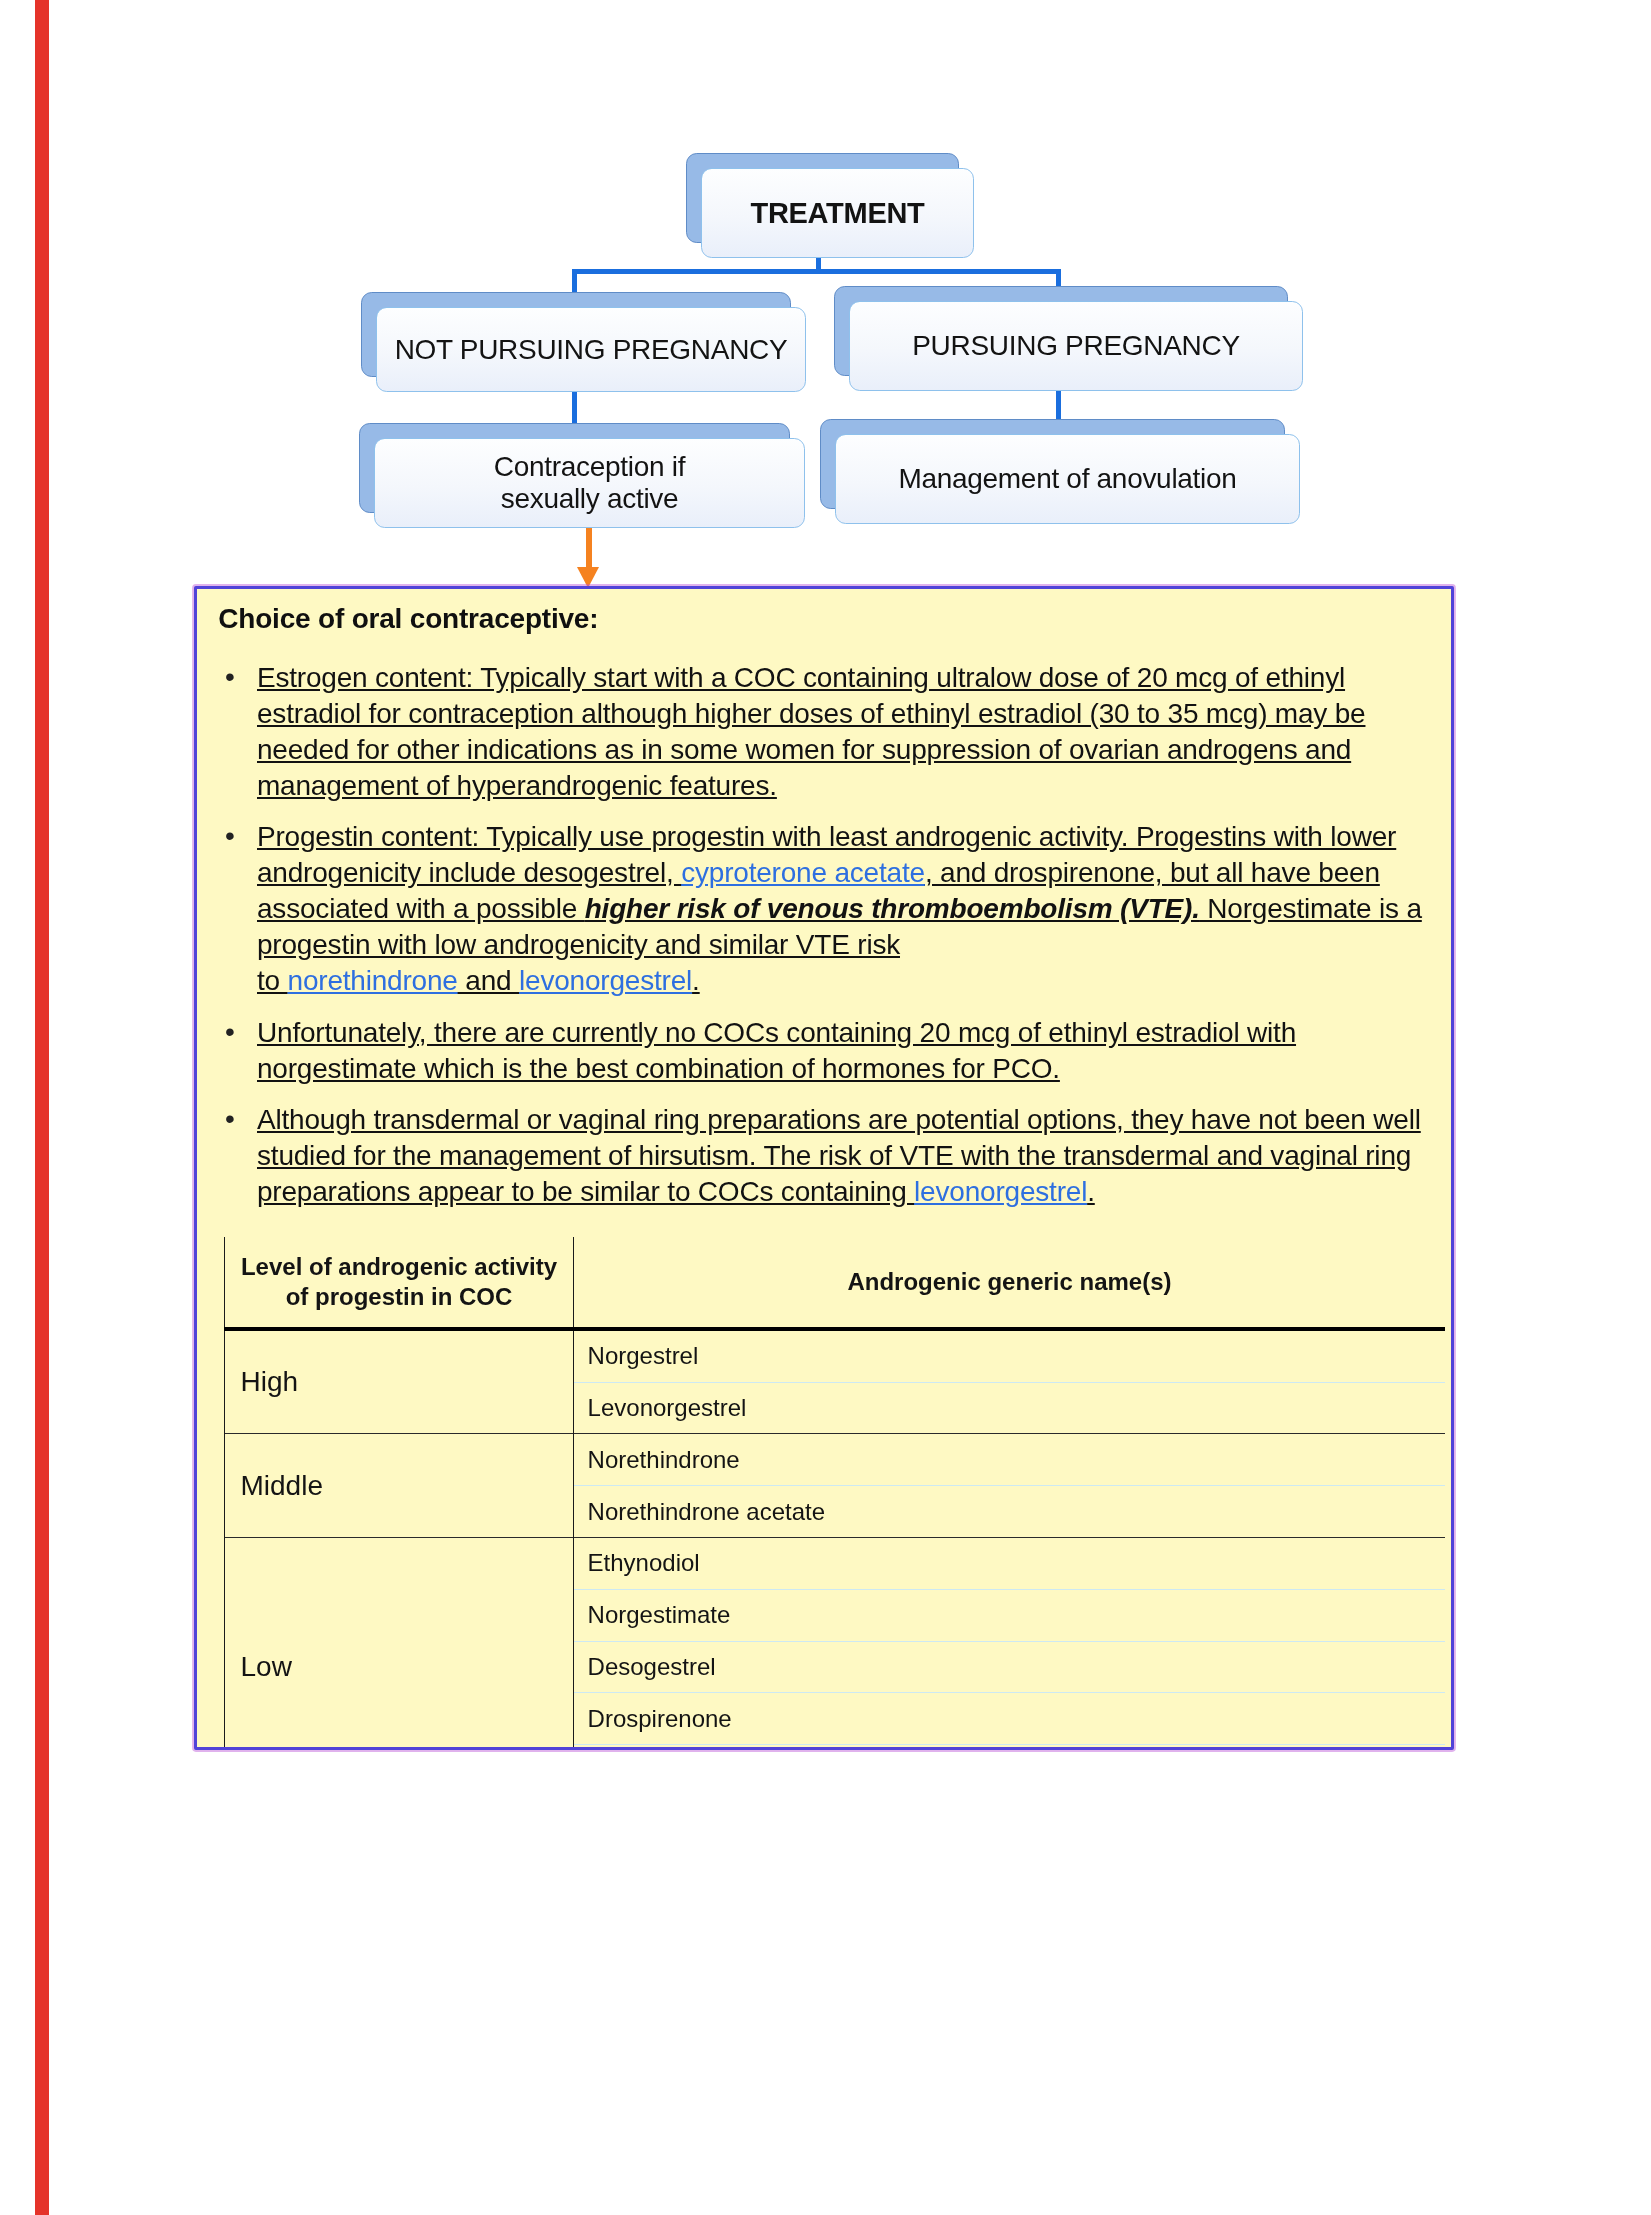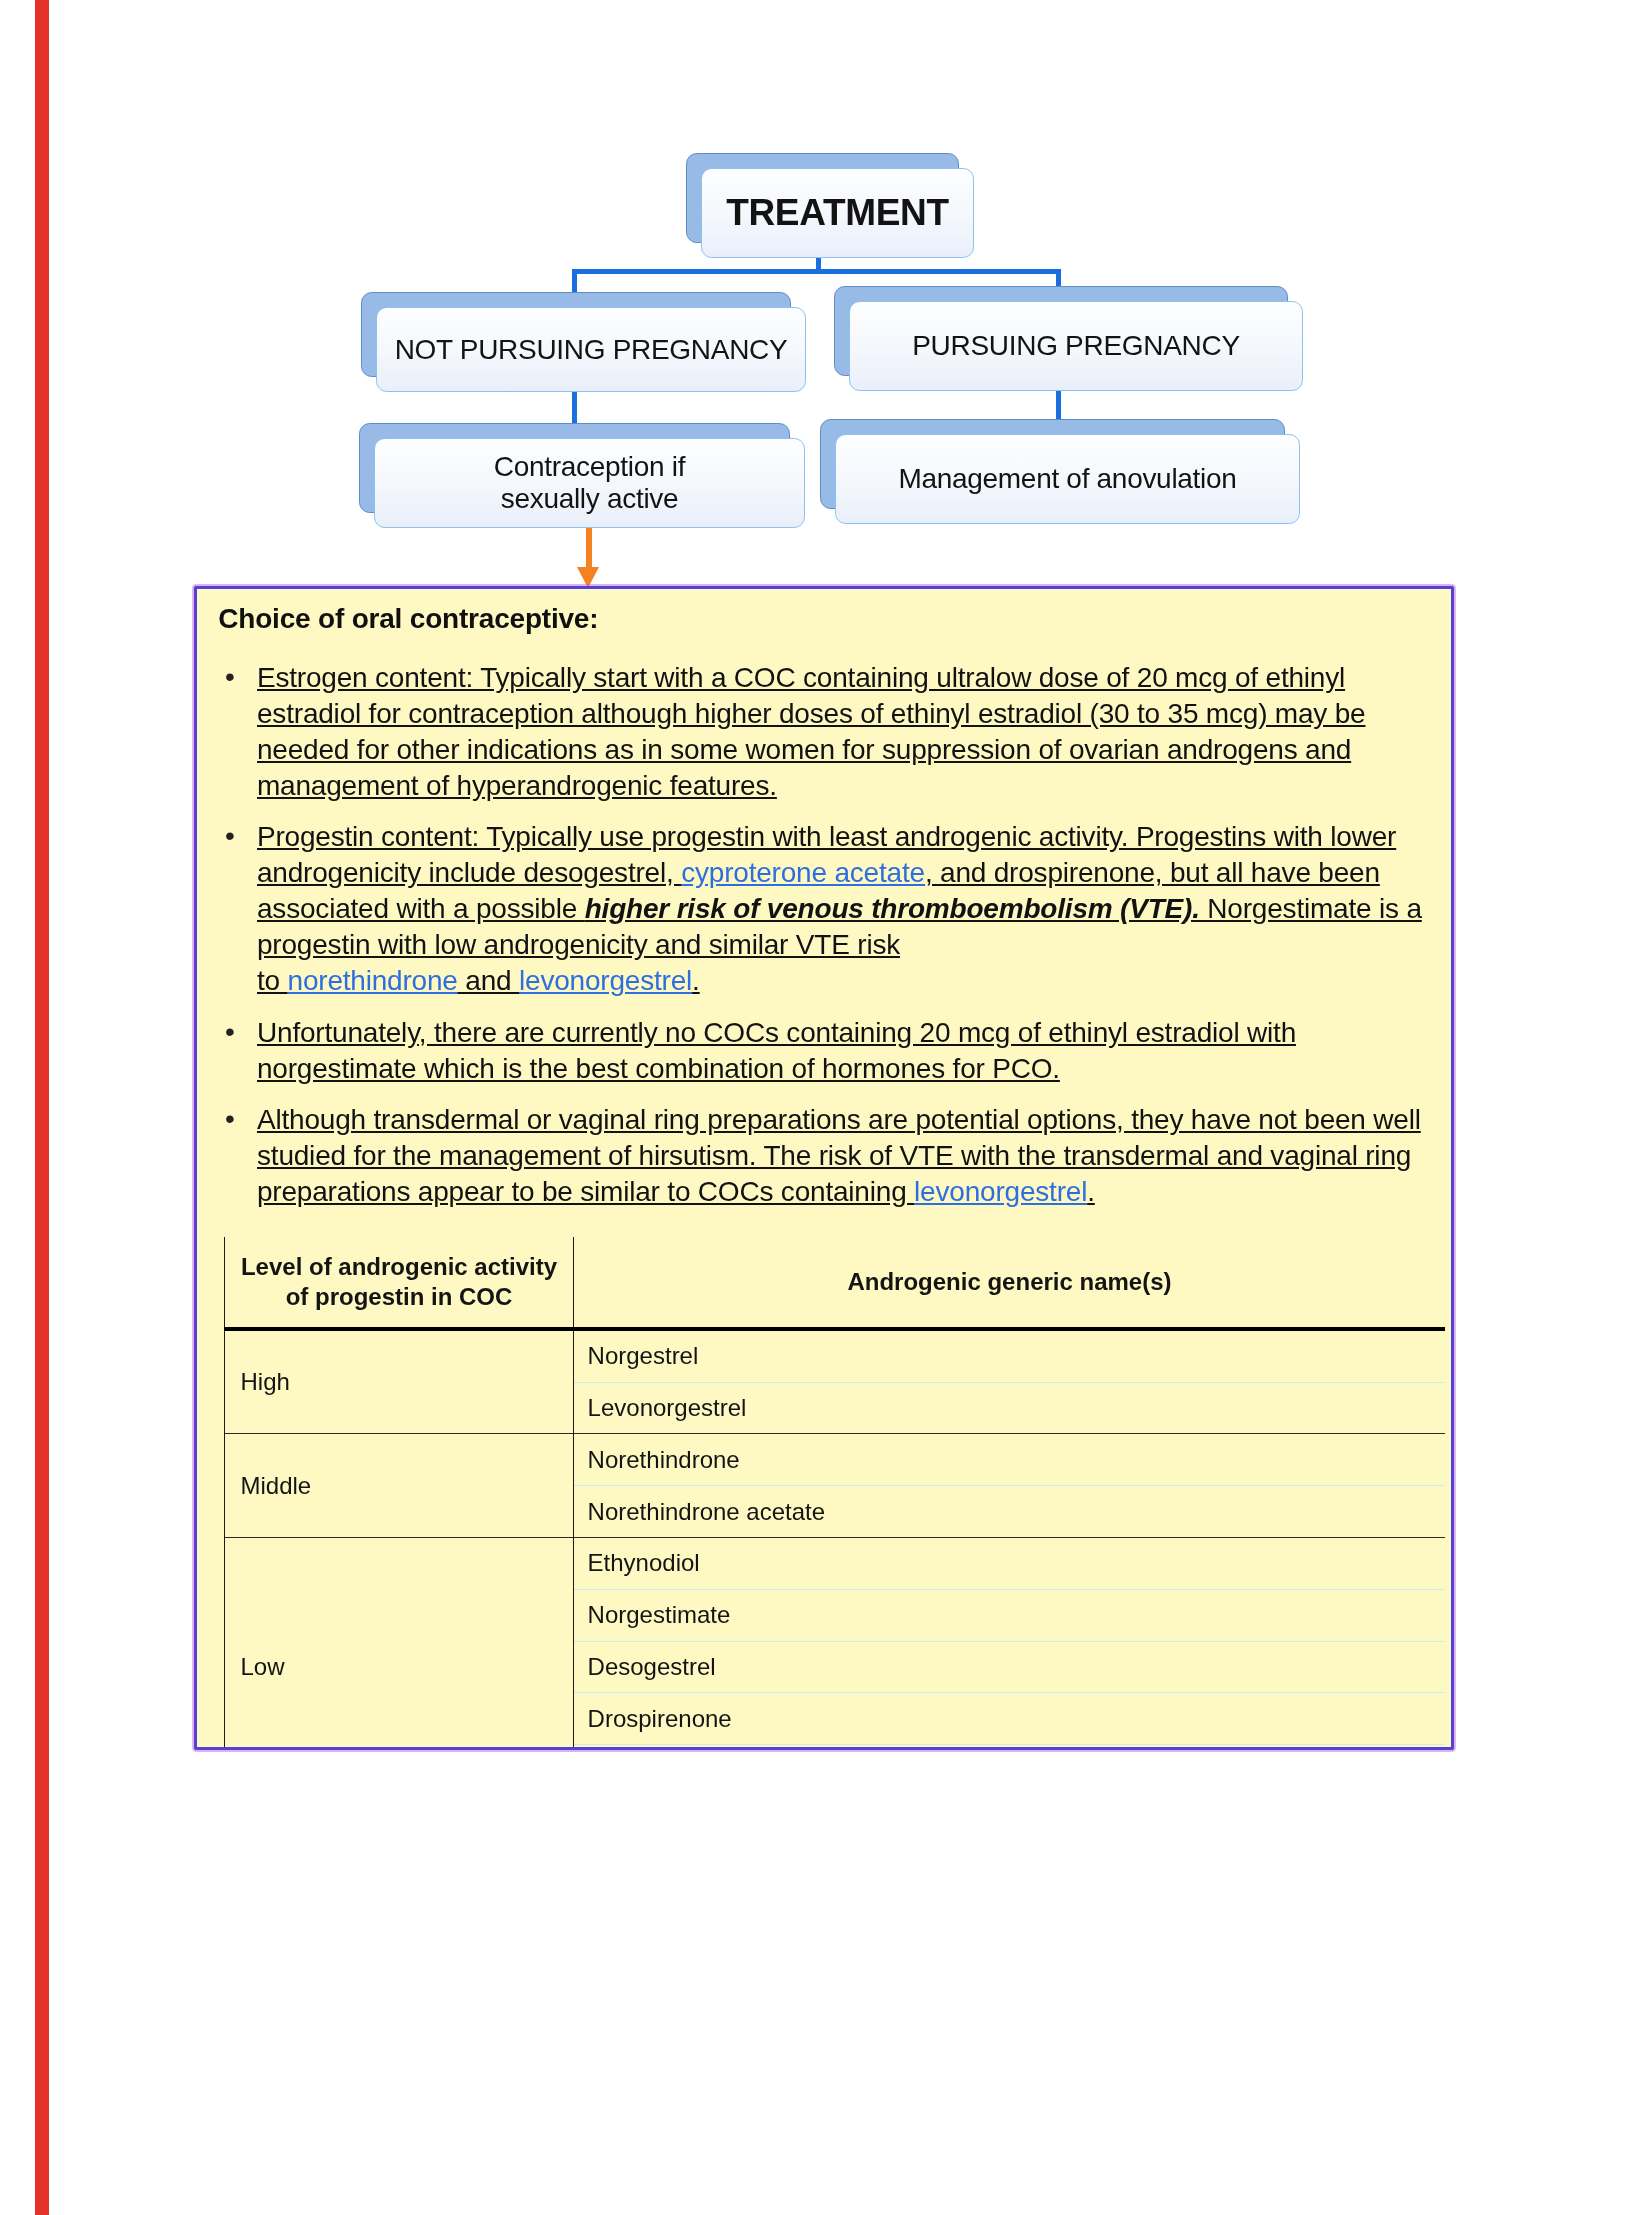--- a/index.html
+++ b/index.html
@@ -11,21 +11,21 @@
 
   
   .conn{position:absolute;background:#1a6ede;}
   .node{position:absolute;}
   .node .back{position:absolute;left:-14.6px;top:-15.5px;width:100%;height:100%;
               background:#97bae7;border:1.9px solid #5f8cc7;border-radius:10.7px;box-sizing:border-box;}
   .node .front{position:absolute;inset:0;background:linear-gradient(180deg,#fdfeff 0%,#f4f7fc 55%,#e9effa 100%);
                border:1.9px solid #8ec1ec;border-radius:10.7px;box-sizing:border-box;
                display:flex;align-items:center;justify-content:center;text-align:center;
                font-size:28px;letter-spacing:-0.3px;color:#131313;padding:0 11.6px;}
-  .node.bold .front{font-weight:bold;font-size:37px;}
+  .node.bold .front{font-weight:bold;font-size:29px;}
 
   
   .arrow-shaft{position:absolute;left:586px;top:528px;width:5.8px;height:41px;background:#f58220;}
   .arrow-head{position:absolute;left:577px;top:567px;width:0;height:0;
               border-left:11.6px solid transparent;border-right:11.6px solid transparent;
               border-top:21.3px solid #f58220;}
 
   
   .callout{position:absolute;left:194px;top:586px;width:1260px;height:1164px;box-sizing:border-box;
            background:#fef9c3;border:3.9px solid #5143d8;border-radius:1.9px;
@@ -40,21 +40,21 @@
 
   
   .tbl{border-collapse:collapse;margin:27px 0 0 27px;width:1221px;table-layout:fixed;}
   .tbl th,.tbl td{font-family:"Liberation Sans",sans-serif;}
   .tbl thead th{height:82px;font-size:24px;font-weight:bold;line-height:1.25;
                 text-align:center;vertical-align:middle;padding:3.9px 9.7px;
                 border-bottom:4.9px solid #000;}
   .tbl th.c1,.tbl td.level{border-left:1.9px solid #1b1b1b;margin-left:32px;}
   .tbl th.c2,.tbl td.name{border-left:1.9px solid #1b1b1b;}
   .tbl td.name{height:47px;font-size:24px;padding:1.9px 7.8px 1.9px 13.6px;vertical-align:middle;}
-  .tbl td.level{font-size:24px;padding-left:15.5px;vertical-align:middle;}
+  .tbl td.level{font-size:28px;padding-left:15.5px;vertical-align:middle;}
   .tbl tr.gstart td{border-top:1.9px solid #2a2a2a;}
   .tbl tr.sub td{border-top:1.9px solid #cde9f3;}
   .tbl col.colA{width:349px;}
 
   .pgnum{position:absolute;top:2127px;left:0;width:1652px;text-align:center;
          font-size:30px;font-weight:bold;letter-spacing:1px;color:#111;}
 </style>
 </head>
 <body>
 

